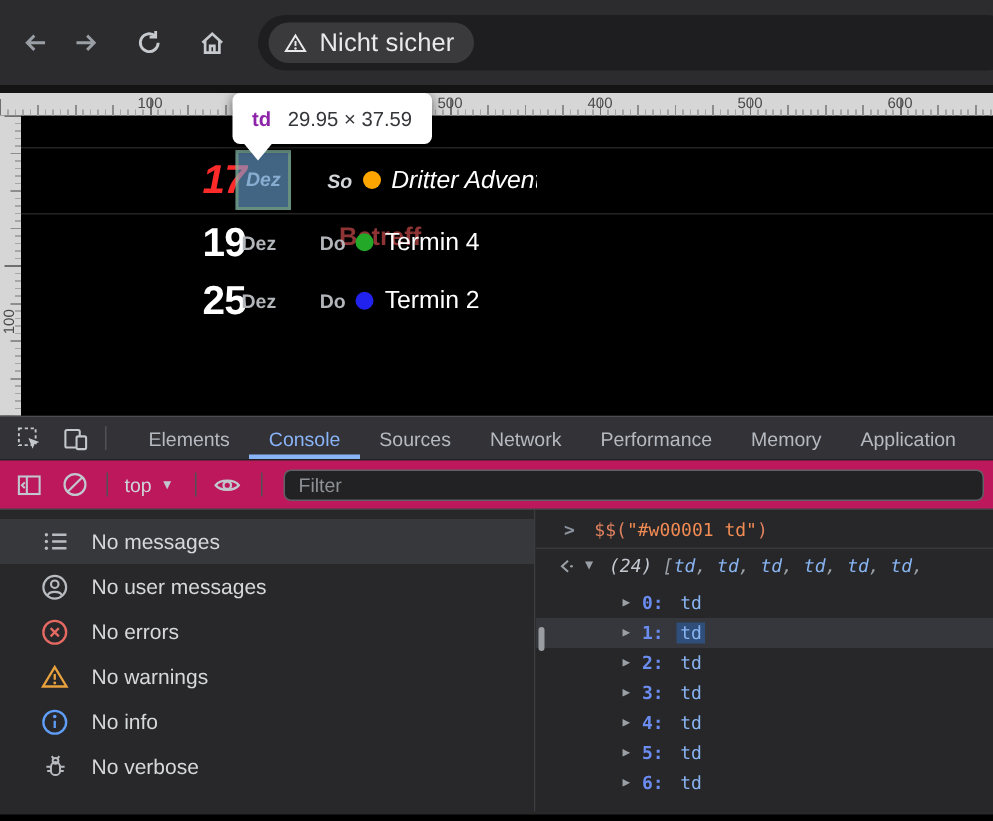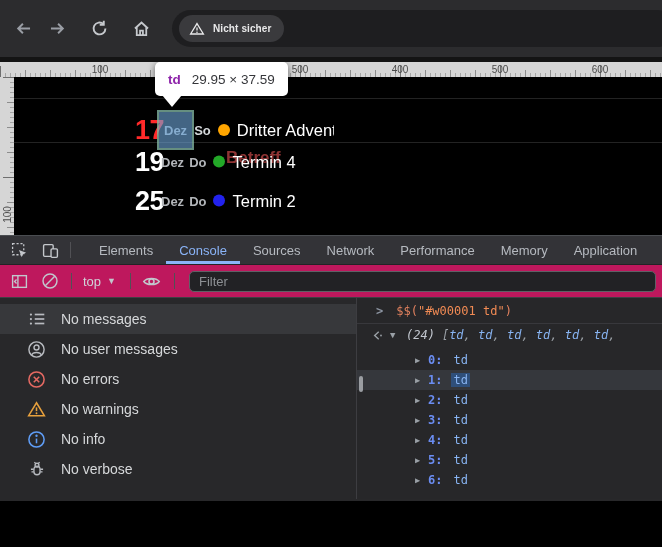--- a/index.html
+++ b/index.html
@@ -6,27 +6,27 @@
   html,body { width:662px; height:547px; overflow:hidden; }
   body { background:#000; font-family:"Liberation Sans","DejaVu Sans",sans-serif; position:relative; }
   svg { display:block; }
 
   
   .browser-bar { height:57px; background:#2c2c2e; display:flex; align-items:center; padding-left:6px; }
   .nav-btn { width:34px; height:34px; display:flex; align-items:center; justify-content:center; color:#c6c9cd; flex:0 0 auto; }
   .nav-btn.dim { color:#9a9ea5; }
   .omnibox { flex:1; height:37px; background:#1e1e20; border-radius:19px; display:flex; align-items:center; padding-left:7px; margin-left:14px; margin-right:-14px; overflow:hidden; }
   .sec-chip { height:27px; background:#3a3a3d; border-radius:14px; display:flex; align-items:center; gap:8px; padding:0 13px 0 10px; color:#e9e9ea; }
-  .sec-chip .chip-label { font-size:10px; font-weight:bold; letter-spacing:.1px; }
+  .sec-chip .chip-label { font-size:17px; font-weight:normal; letter-spacing:.1px; }
   .url-text { margin-left:15px; color:#e8eaed; font-size:15.5px; letter-spacing:.2px; white-space:nowrap; }
 
   .gap-strip { height:5px; background:#141414; }
 
   
-  .page { position:relative; height:173px; background:#000; overflow:hidden; }
+  .page { position:relative; height:215px; background:#000; overflow:hidden; }
   .h-ruler { position:absolute; top:0; left:0; right:0; height:15px; background-color:#d6d6d6;
     background-image:
       repeating-linear-gradient(to right,#6f6f6f 0 1px,transparent 1px 100px),
       repeating-linear-gradient(to right,#8d8d8d 0 1px,transparent 1px 25px),
       repeating-linear-gradient(to right,#a6a6a6 0 1px,transparent 1px 5px);
     background-size:100% 11px,100% 7px,100% 4px;
     background-position:left bottom,left bottom,left bottom;
     background-repeat:no-repeat; z-index:3; }
   .h-label { position:absolute; bottom:2px; transform:translateX(-50%); font-size:10px; color:#4a4a4a; }
   .h-label:nth-of-type(1){left:100px} .h-label:nth-of-type(2){left:300px}
@@ -41,27 +41,27 @@
     background-position:right top,right top,right top;
     background-repeat:no-repeat; z-index:3; }
   .v-label { position:absolute; left:-9px; width:32px; text-align:center; transform:rotate(-90deg); font-size:10px; color:#4a4a4a; }
   .v-label:nth-of-type(1){top:132px} .v-label:nth-of-type(2){top:228px}
 
   .betreff { position:absolute; left:226px; top:86px; font-size:17px; font-weight:bold; color:#8e3434; z-index:1; }
   .grid-line { position:absolute; left:14px; right:0; height:1px; background:#232323; z-index:0; }
   .gl1 { top:36px; } .gl2 { top:80px; }
 
   .cal-row { position:absolute; left:14px; right:0; z-index:1; }
-  .row1 { top:46px; height:44px; }
+  .row1 { top:36px; height:44px;font-style:italic; }
   .row2 { top:80px; height:39px; }
   .row3 { top:119px; height:39px; }
   .day { position:absolute; left:98px; width:52px; text-align:right; top:50%; transform:translateY(-50%); font-size:27px; font-weight:bold; letter-spacing:-.5px; }
   .mw { position:absolute; left:143px; top:50%; transform:translateY(-50%); display:flex; align-items:center; }
   .month,.weekday { font-size:13px; font-weight:bold; color:#b2b5b9; white-space:nowrap; }
-  .weekday { color:#d4d7da; }
+  .weekday { color:#d4d7da;padding-left:24px; }
   .dez-cell { position:relative; padding:11px 7px; }
   .dez-cell .month { color:#a9b4bd; }
   .inspect-overlay { position:absolute; inset:0; background:rgba(111,168,220,.60); border:2px solid rgba(147,196,125,.45); }
   .dot { width:12px; height:12px; border-radius:50%; margin-left:7px; flex:0 0 auto; }
   .evt-title { margin-left:7px; font-size:16.5px; color:#fff; white-space:nowrap; }
   .clip-title { max-width:97px; overflow:hidden; }
 
   
   .el-tooltip { position:absolute; left:155px; top:0; height:34px; background:#fff; border-radius:5px;
     box-shadow:0 2px 7px rgba(0,0,0,.55); display:flex; align-items:center; gap:11px; padding:0 13px; z-index:5; }

